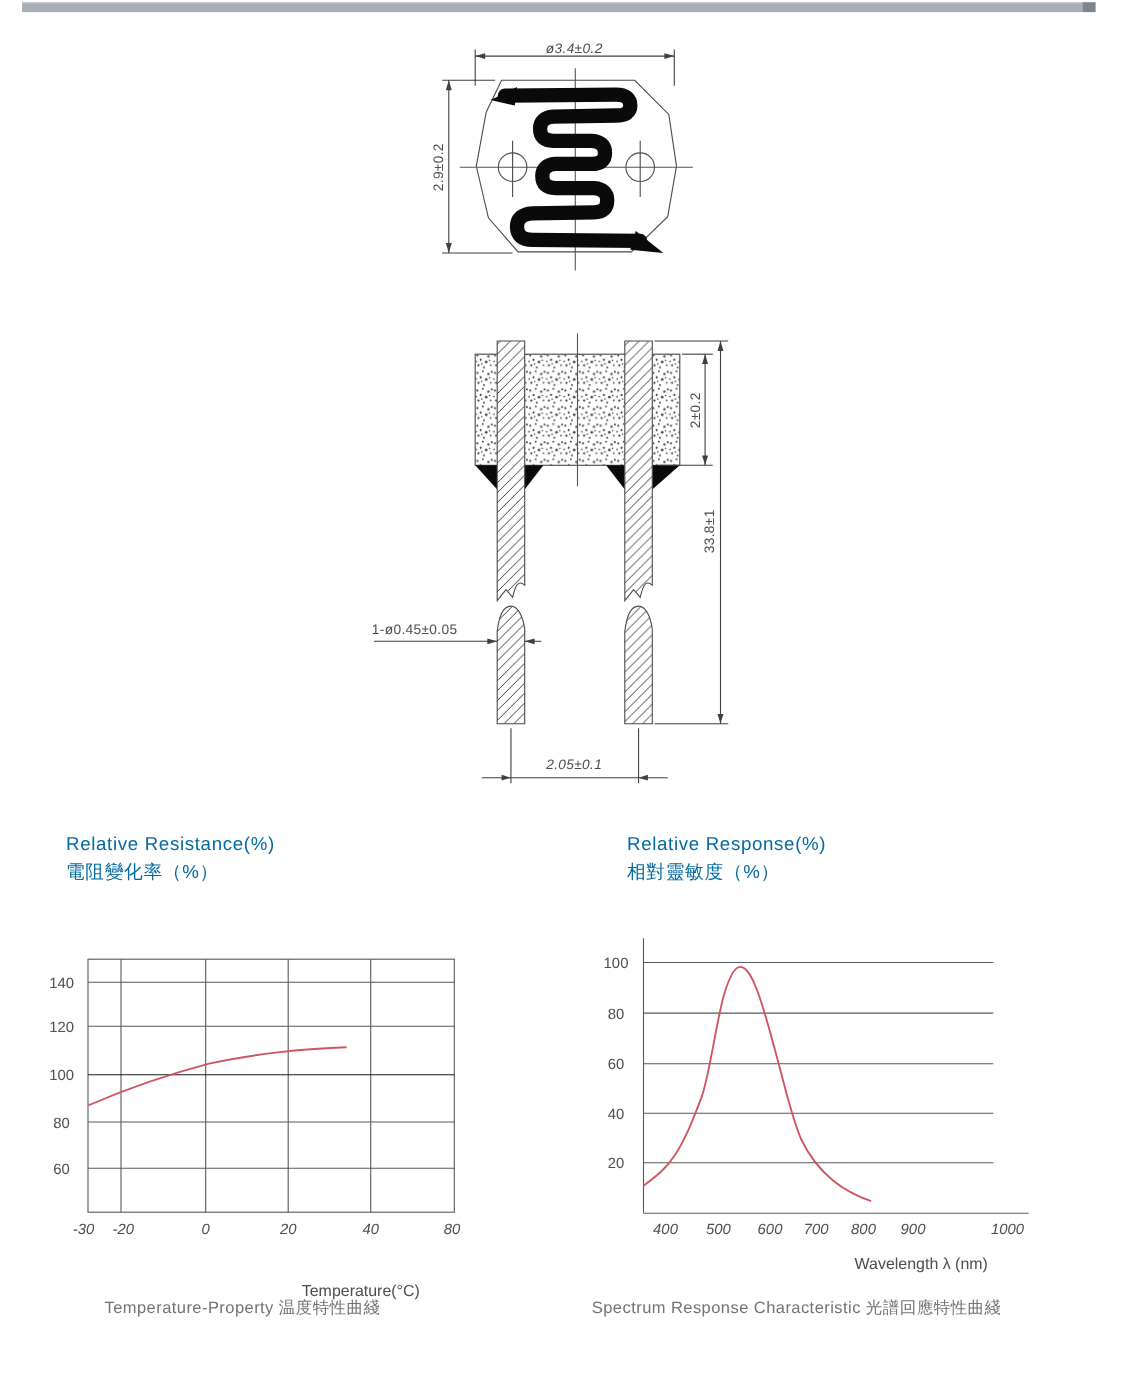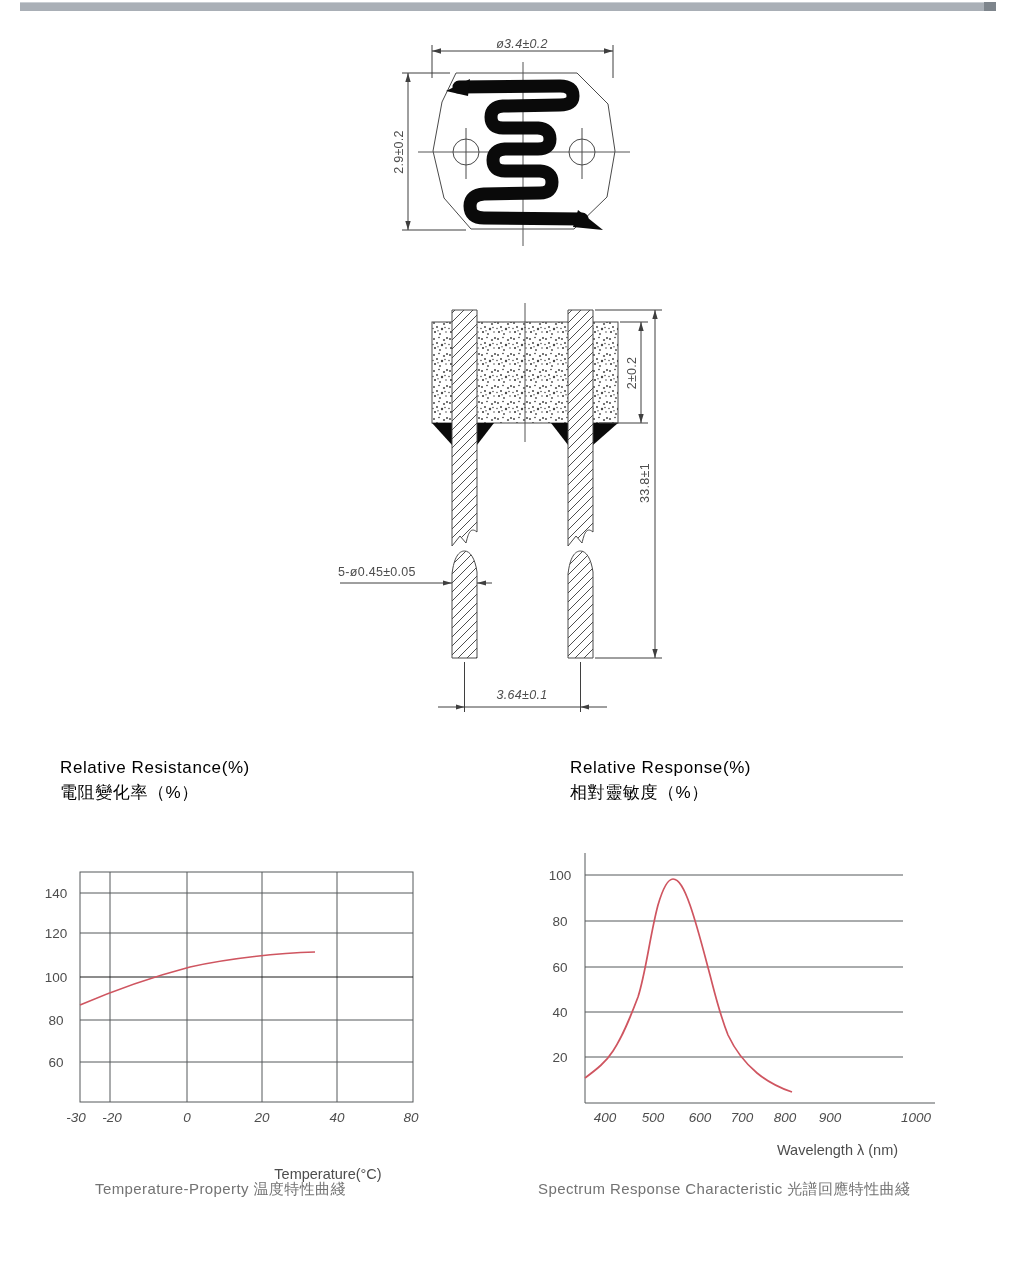--- a/index.html
+++ b/index.html
@@ -4,21 +4,21 @@
 <style>
   html,body{margin:0;padding:0;background:#fff;}
   body{width:1028px;height:1271px;position:relative;overflow:hidden;
        font-family:"Liberation Sans", sans-serif;color:#4a4a4a;}
   .abs{position:absolute;}
   .topbar{left:20px;top:2px;width:964px;height:8px;background:#a9afb6;border-top:1px solid #c9ced3;}
   .topbar-cap{left:984px;top:2px;width:12px;height:9px;background:#7e858c;}
   svg.linework{left:0;top:0;width:1028px;height:1271px;}
   .dimtext{font-size:12.5px;color:#4d4d4d;letter-spacing:.3px;white-space:nowrap;}
   .rot{transform:rotate(-90deg);transform-origin:center center;text-align:center;}
-  .title{font-size:17px;color:#000000;letter-spacing:.6px;white-space:nowrap;}
+  .title{font-size:17px;color:#0369a1;letter-spacing:.6px;white-space:nowrap;}
   .tick{font-size:13.5px;color:#4d4d4d;white-space:nowrap;}
   .axislabel{font-size:14.5px;color:#4d4d4d;white-space:nowrap;}
   .caption{font-size:15px;color:#737373;letter-spacing:.4px;white-space:nowrap;}
   .r{text-align:center;} .c{text-align:center;font-style:italic;}
 </style>
 </head>
 <body>
 
 <div class="abs topbar"></div>
 <div class="abs topbar-cap"></div>
@@ -168,22 +168,22 @@
              C679,879 684,888 690,905 C697,925 702,945 710,975
              C716,998 720,1015 728,1035 C736,1052 745,1063 757,1073
              C768,1082 780,1088 792,1092" stroke="#cf5560" stroke-width="1.7"></path>
   </g>
 </svg>
 
 <div class="abs dimtext c" style="left:452px;top:37px;width:140px;">ø3.4±0.2</div>
 <div class="abs dimtext rot" style="left:359px;top:145px;width:80px;height:14px;">2.9±0.2</div>
 <div class="abs dimtext rot" style="left:592px;top:366px;width:80px;height:14px;">2±0.2</div>
 <div class="abs dimtext rot" style="left:605px;top:476px;width:80px;height:14px;">33.8±1</div>
-<div class="abs dimtext" style="left:338px;top:565px;">5-ø0.45±0.05</div>
-<div class="abs dimtext c" style="left:462px;top:688px;width:120px;">3.64±0.1</div>
+<div class="abs dimtext" style="left:338px;top:565px;">1-ø0.45±0.05</div>
+<div class="abs dimtext c" style="left:462px;top:688px;width:120px;">2.05±0.1</div>
 
 <div class="abs title" style="left:60px;top:758px;">Relative Resistance(%)</div>
 <div class="abs title" style="left:60px;top:781px;">電阻變化率（%）</div>
 
 <div class="abs title" style="left:570px;top:758px;">Relative Response(%)</div>
 <div class="abs title" style="left:570px;top:781px;">相對靈敏度（%）</div>
 
 <div class="abs tick r" style="left:38px;top:886px;width:36px;">140</div>
 <div class="abs tick r" style="left:38px;top:926px;width:36px;">120</div>
 <div class="abs tick r" style="left:38px;top:970px;width:36px;">100</div>

